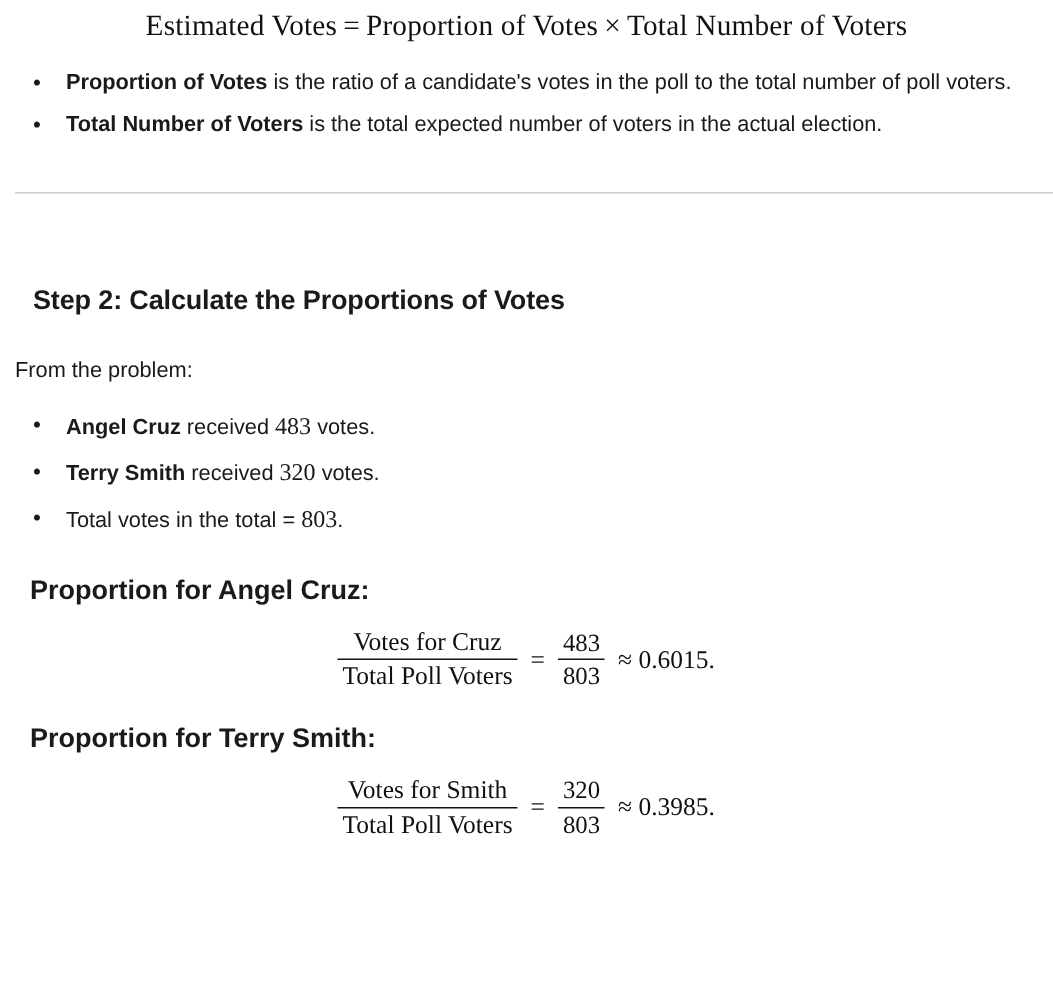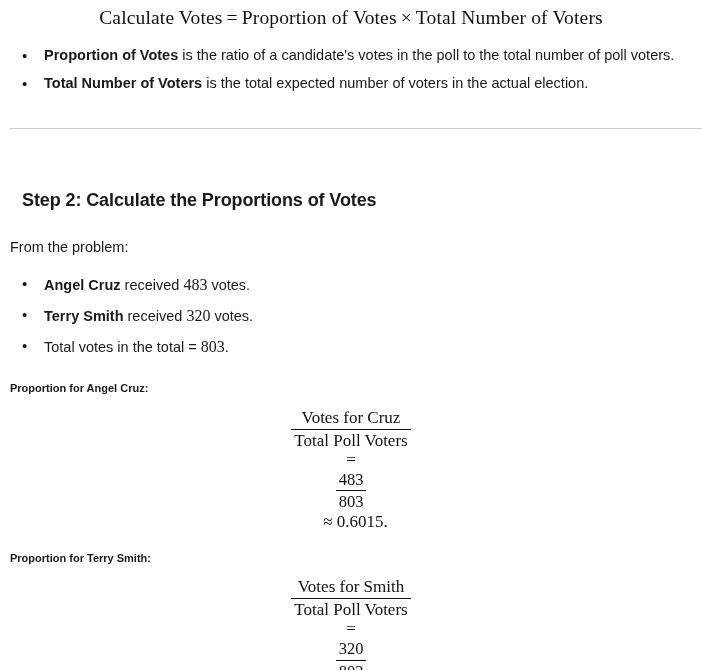--- a/index.html
+++ b/index.html
@@ -89,37 +89,36 @@
   h2.step-head {
     font-size: 18px;
     font-weight: bold;
     margin: 12px;
     padding: 0 10px;
     line-height: 1.25;
     letter-spacing: -0.1px;
   }
 
   .label {
-    font-size: 11px;
+    font-size: 18px;
     font-weight: bold;
     margin: 0;
-    padding: 0 10px;
+    padding: 0 20px;
     line-height: 1.5;
   }
 
   
   .equation-row {
     display: flex;
     align-items: center;
     justify-content: center;
     font-family: "Liberation Serif", serif;
     font-size: 17px;
     color: #111111;
     padding-top: 11px;
-    flex-direction: column;
   }
   .frac {
     display: inline-flex;
     flex-direction: column;
     align-items: center;
     vertical-align: middle;
     line-height: 1.16;
   }
   .frac .numer {
     padding: 0 3px 1px 3px;
@@ -131,21 +130,21 @@
   .frac.small { font-size: 16.5px; }
   .eq-sign { padding: 0 9px; }
   .approx { padding-left: 9px; white-space: nowrap; }
 </style>
 </head>
 <body>
 
 <div class="page">
 
   <div class="display-formula math">
-    <span>Calculate Votes</span><span class="op">=</span><span>Proportion of Votes</span><span class="op">×</span><span>Total Number of Voters</span>
+    <span>Estimated Votes</span><span class="op">=</span><span>Proportion of Votes</span><span class="op">×</span><span>Total Number of Voters</span>
   </div>
 
 
   <div class="spacer-10"></div>
 
   <ul class="bullets wide">
     <li><span class="b">Proportion of Votes</span><span> is the ratio of a candidate's votes in the poll to the total number of poll voters.</span></li>
     <li><span class="b">Total Number of Voters</span><span> is the total expected number of voters in the actual election.</span></li>
   </ul>
 

